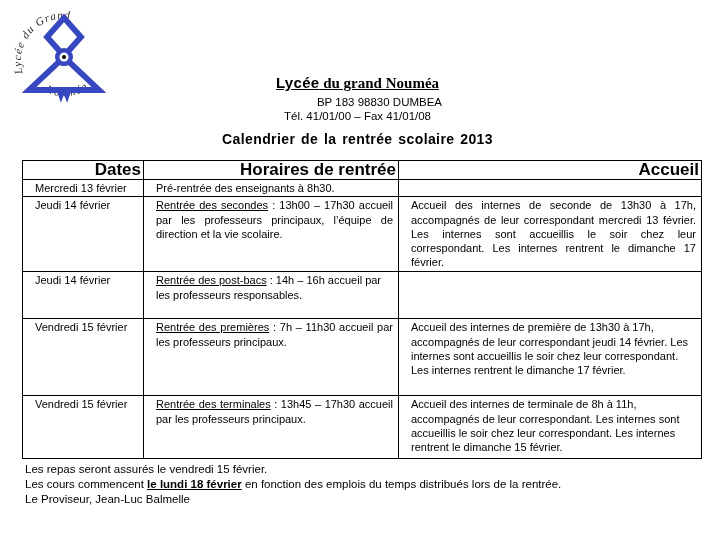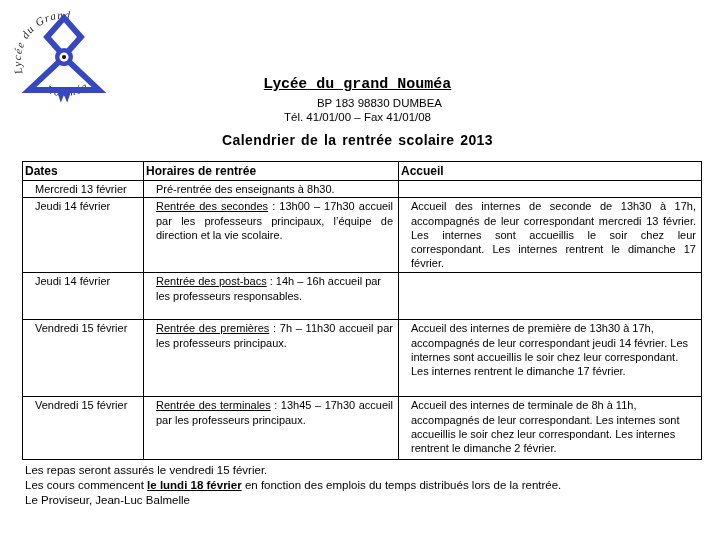--- a/index.html
+++ b/index.html
@@ -6,29 +6,29 @@
   html,body { width:715px; height:535px; background:#fff; color:#000;
     font-family:"Liberation Sans", sans-serif; overflow:hidden; position:relative; }
 
   
   .logo { position:absolute; left:8px; top:2px; width:112px; height:106px; }
 
   
   .header { text-align:center; padding-top:74px; }
   .school-name { font-size:15px; font-weight:bold; text-decoration:underline; }
   .school-name .lead { letter-spacing:.3px; }
-  .school-name .rest { font-family:Liberation Mono, monospace; }
+  .school-name .rest { font-family:Liberation Serif, serif; }
   .address { font-size:11.5px; margin-top:4px;margin-left:44px; }
   .phone   { font-size:11.5px; margin-top:2px; }
   .doc-title { font-size:14px; font-weight:bold; margin-top:9px; letter-spacing:.4px; word-spacing:1.5px; }
 
   
   table.cal { border-collapse:collapse; table-layout:fixed; width:679px; margin:13px 0 0 22px; }
   .cal th, .cal td { border:1px solid #000; vertical-align:top; font-size:11px; line-height:14.2px; padding:1px 5px 1px 12px; }
-  .cal th { font-size:12px; font-weight:bold; text-align:left; padding:2px 2px; }
+  .cal th { font-size:17px; font-weight:bold; text-align:right; padding:2px 2px; }
   .col-date  { width:121px; }
   .col-hor   { width:255px; }
   .col-int   { width:303px; }
   tr.rh  { height:18px; }
   tr.r0  { height:17px; }
   tr.r1  { height:75px; }
   tr.r2  { height:47px; }
   tr.r3  { height:77px; }
   tr.r4  { height:63px; }
   .just { text-align:justify; }
@@ -100,21 +100,21 @@
     <td></td>
   </tr>
   <tr class="r3">
     <td>Vendredi 15 février</td>
     <td class="just"><span class="u">Rentrée des premières</span><span> : 7h – 11h30 accueil par les professeurs principaux.</span></td>
     <td>Accueil des internes de première de 13h30 à 17h, accompagnés de leur correspondant jeudi 14 février. Les internes sont accueillis le soir chez leur correspondant. Les internes rentrent le dimanche 17 février.</td>
   </tr>
   <tr class="r4">
     <td>Vendredi 15 février</td>
     <td class="just"><span class="u">Rentrée des terminales</span><span> : 13h45 – 17h30 accueil par les professeurs principaux.</span></td>
-    <td>Accueil des internes de terminale de 8h à 11h, accompagnés de leur correspondant. Les internes sont accueillis le soir chez leur correspondant. Les internes rentrent le dimanche 2 février.</td>
+    <td>Accueil des internes de terminale de 8h à 11h, accompagnés de leur correspondant. Les internes sont accueillis le soir chez leur correspondant. Les internes rentrent le dimanche 15 février.</td>
   </tr>
 </tbody>
   </table>
 
 <div class="footer">
   <div>Les repas seront assurés le vendredi 15 février.</div>
   <div>
     <span>Les cours commencent </span><span class="bold-u">le lundi 18 février</span><span> en fonction des emplois du temps distribués lors de la rentrée.</span>
   </div>
   <div>Le Proviseur, Jean-Luc Balmelle</div>

